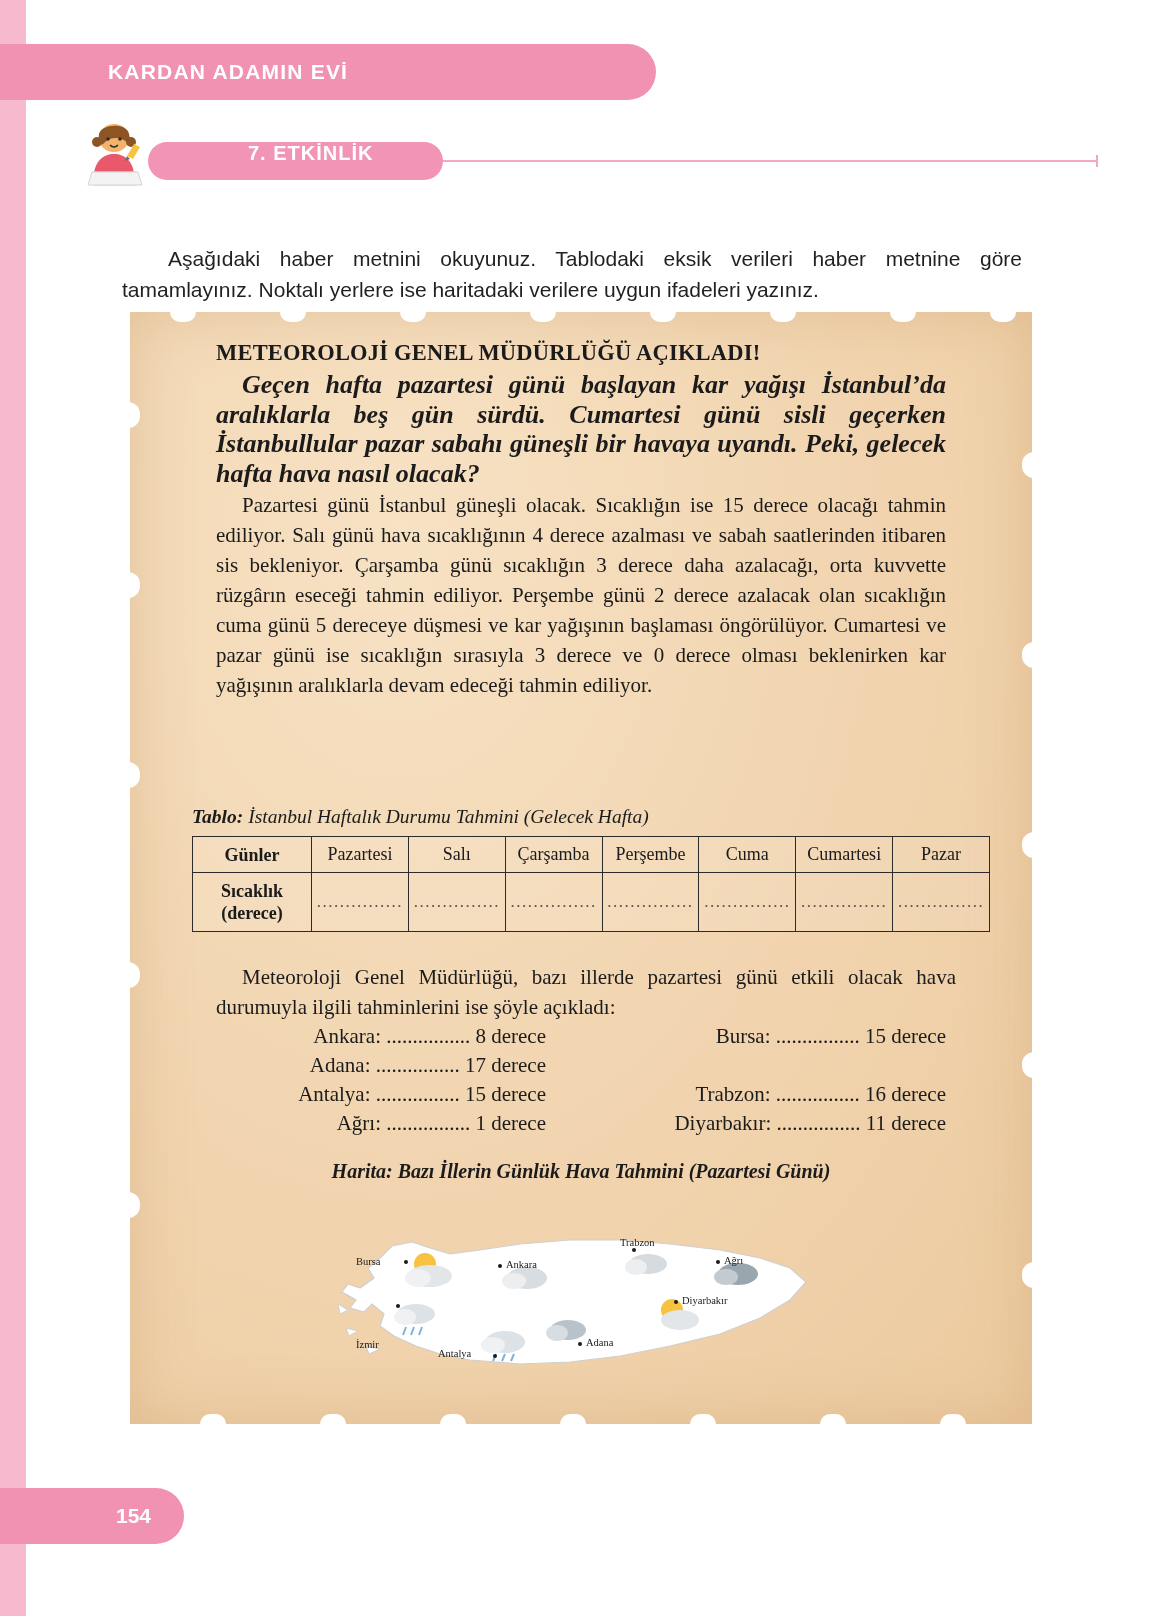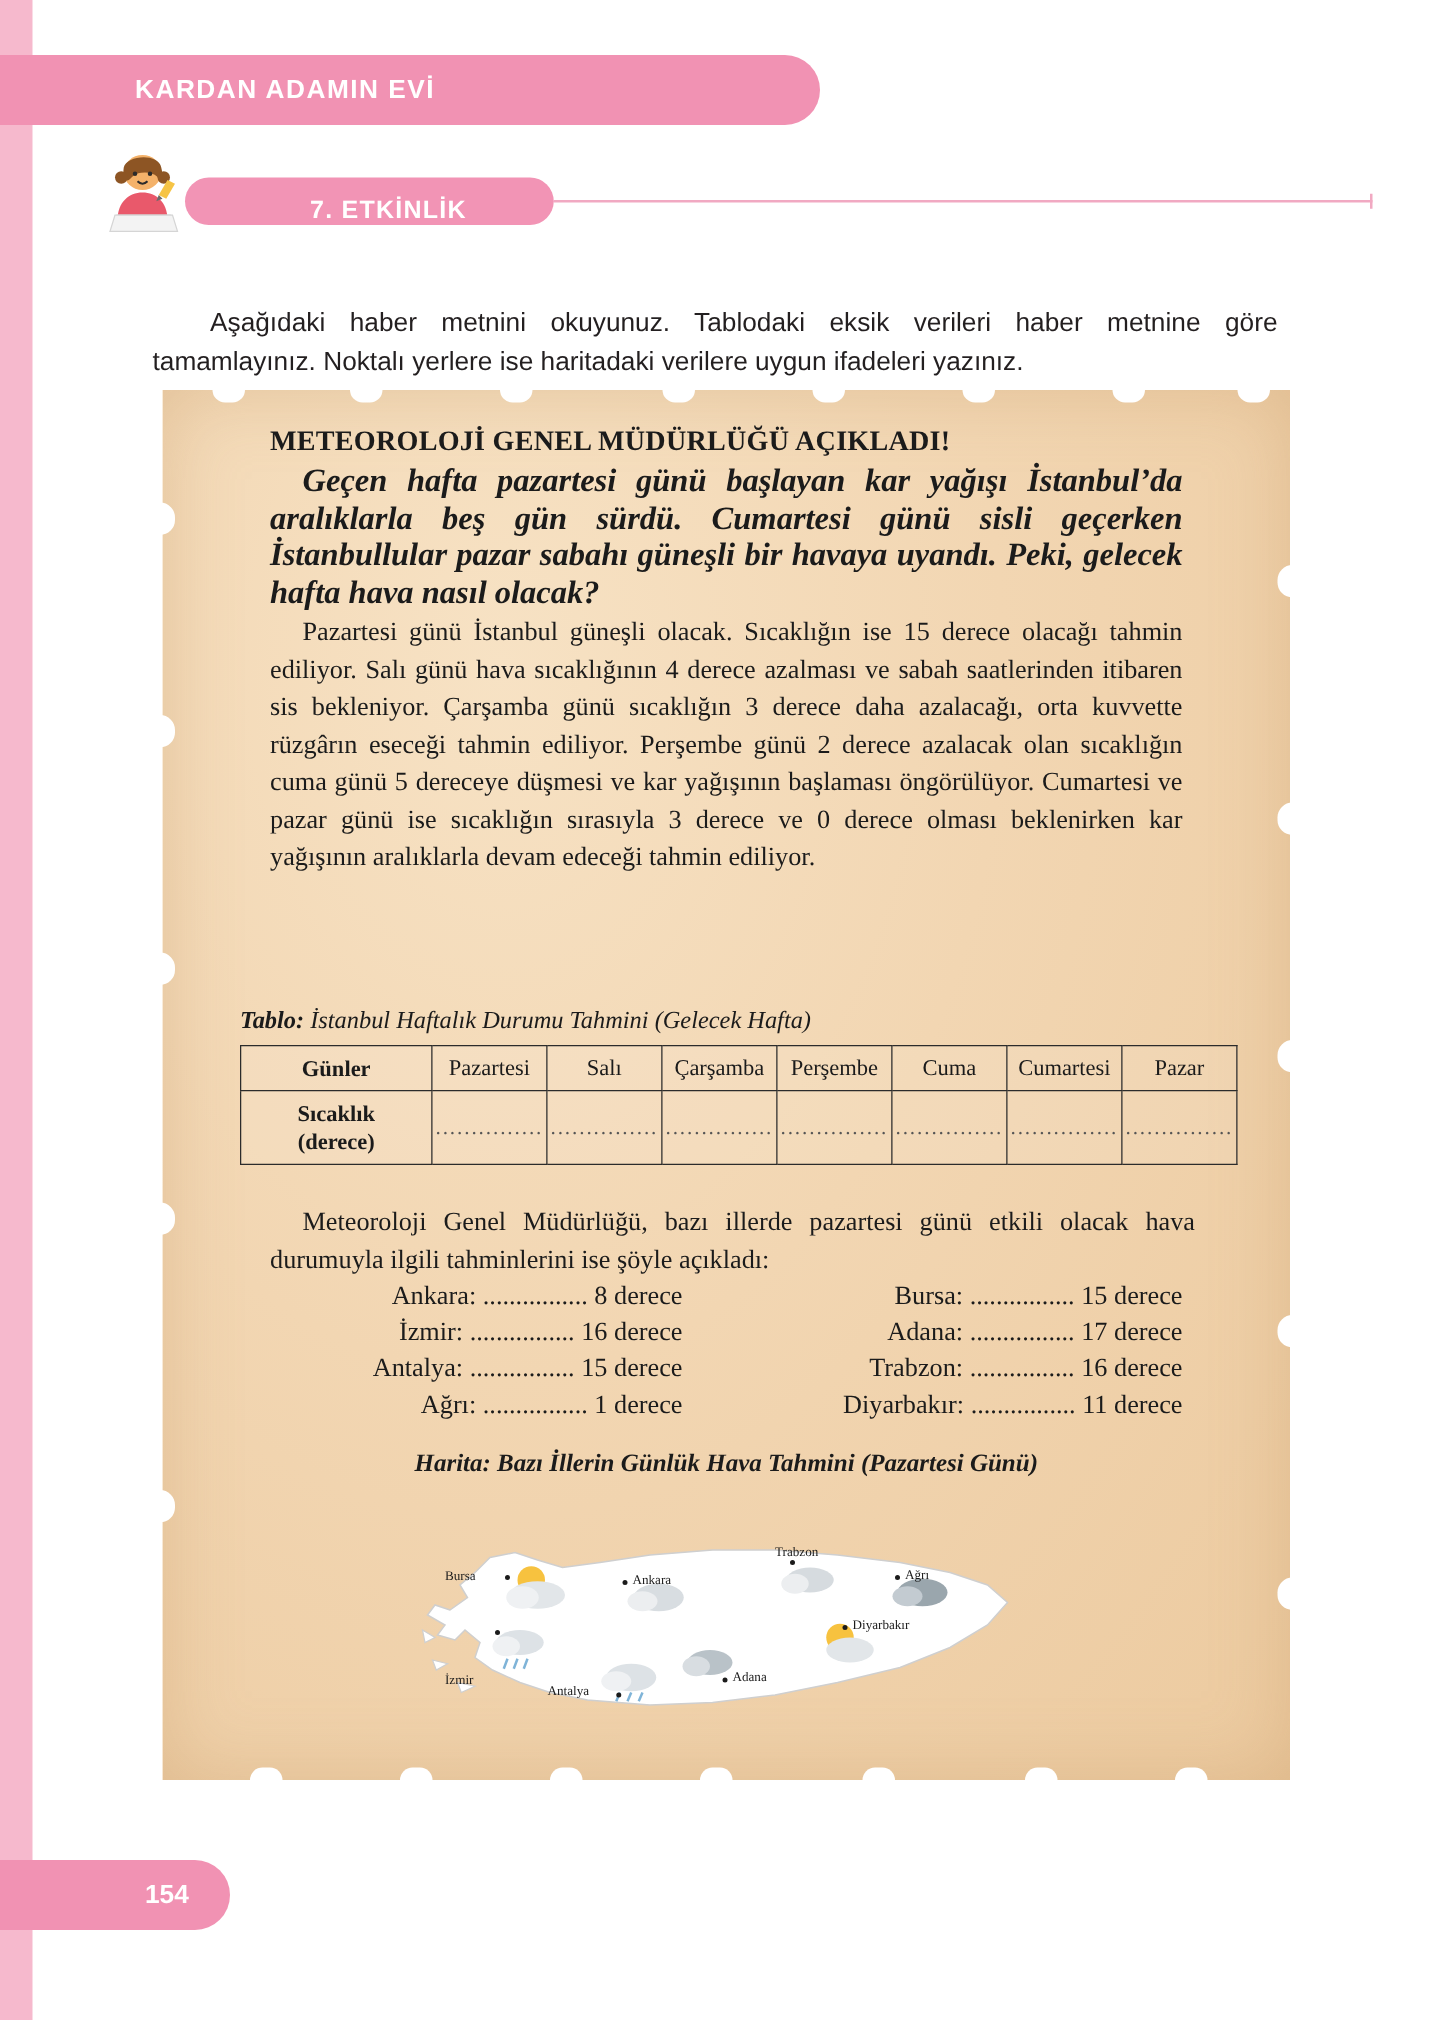--- a/index.html
+++ b/index.html
@@ -55,21 +55,21 @@
   .activity-pill {
     position: absolute;
     left: 68px; top: 10px;
     width: 295px; height: 38px;
     background: #f294b5;
     border-top-right-radius: 19px;
     border-bottom-right-radius: 19px;
     border-top-left-radius: 19px;
     border-bottom-left-radius: 19px;
     display: flex;
-    align-items: flex-end;
+    align-items: flex-start;
   }
   .activity-label {
     color: #ffffff;
     font-family: "Liberation Sans", sans-serif;
     font-weight: bold;
     font-size: 20px;
     letter-spacing: 1px;
     margin-left: 100px;
   }
   .activity-line {
@@ -195,21 +195,21 @@
     color: #1b1b1b;
     text-align: center;
     padding: 5px 2px;
     font-weight: normal;
   }
   table.weather th.day-head { padding: 7px 4px; }
   table.weather th.row-head {
     font-weight: bold;
     width: 112px;
     line-height: 22px;
-    padding: 6px 20px;
+    padding: 6px 3px;
   }
   table.weather td.blank {
     height: 48px;
     color: #555;
     letter-spacing: 1.5px;
     font-size: 17px;
     vertical-align: middle;
   }
 
   
@@ -395,21 +395,20 @@
     </table>
 
     <div class="after-table"><span class="indent"></span><span>Meteoroloji Genel Müdürlüğü, bazı illerde pazartesi günü etkili olacak hava durumuyla ilgili tahminlerini ise şöyle açıkladı:</span></div>
 
     <div class="cities">
       <div class="city-row">
         <div class="city-cell left">Ankara: ................ 8 derece</div>
         <div class="city-cell right">Bursa: ................ 15 derece</div>
       </div>
       <div class="city-row">
-        <div class="city-cell left">İzmir: ................ 16 derece</div>
         <div class="city-cell right">Adana: ................ 17 derece</div>
       </div>
       <div class="city-row">
         <div class="city-cell left">Antalya: ................ 15 derece</div>
         <div class="city-cell right">Trabzon: ................ 16 derece</div>
       </div>
       <div class="city-row">
         <div class="city-cell left">Ağrı: ................ 1 derece</div>
         <div class="city-cell right">Diyarbakır: ................ 11 derece</div>
       </div>

